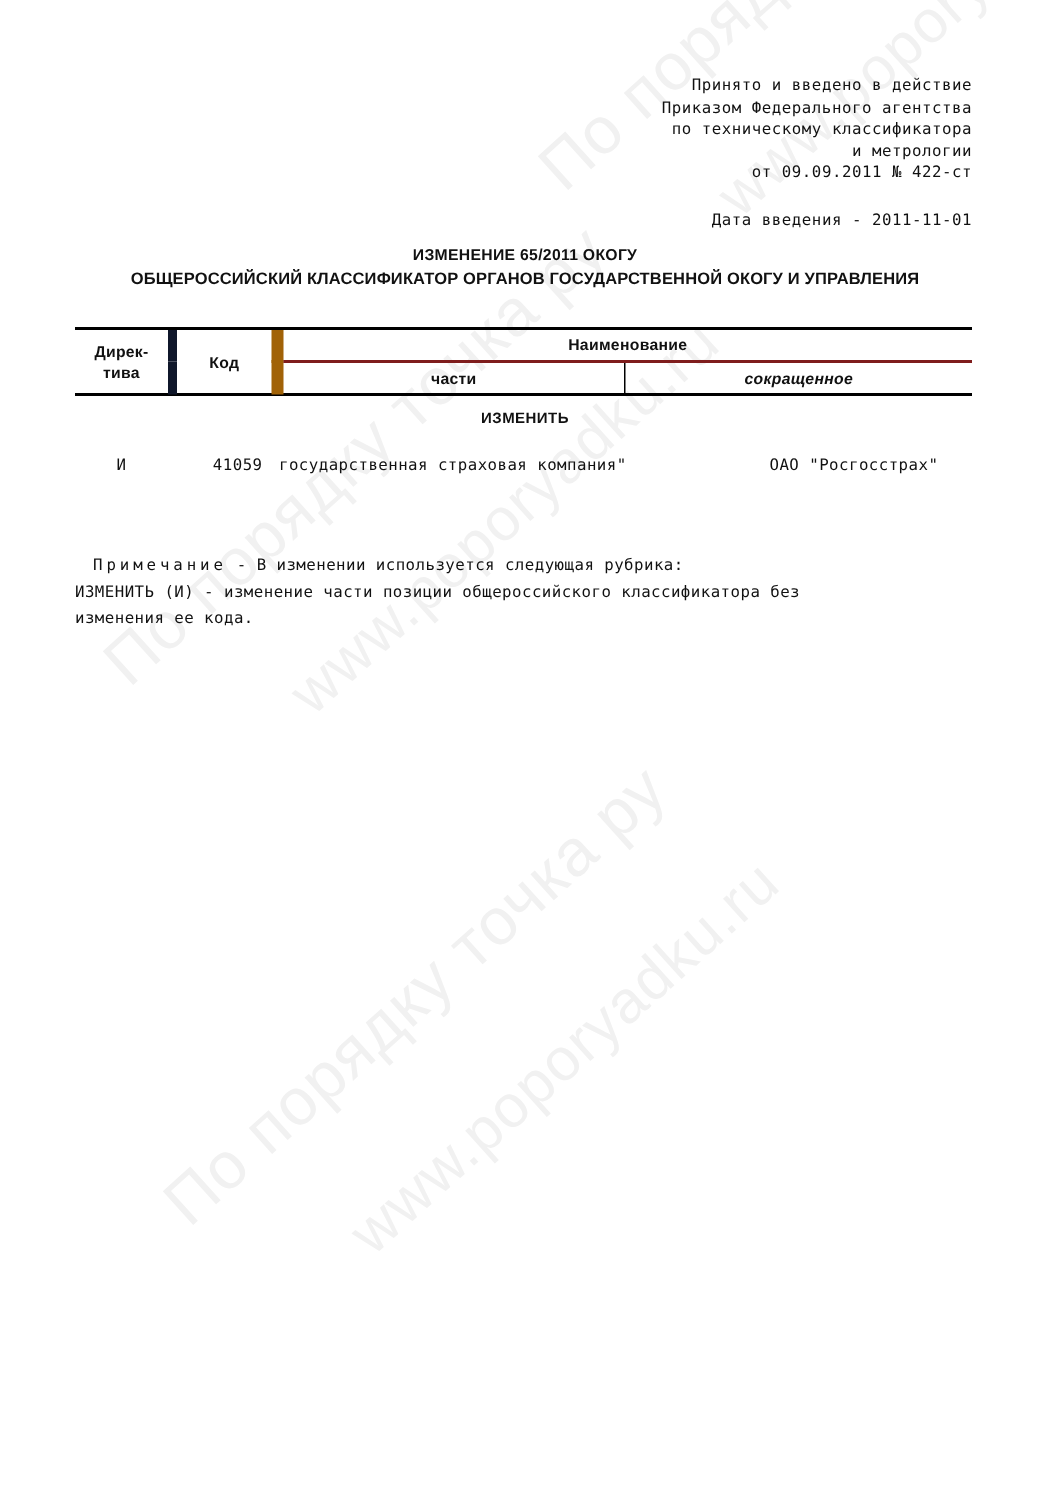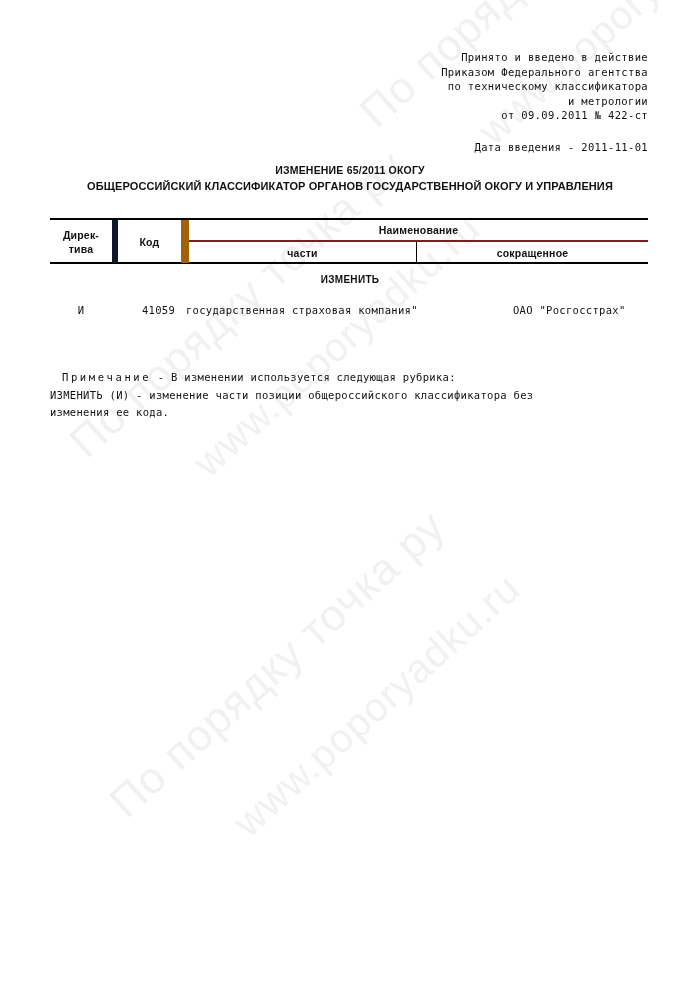--- a/index.html
+++ b/index.html
@@ -107,20 +107,21 @@
   .cell-name-group {
     border-bottom: 2px solid #7f1d1d;
     height: 20px;
   }
   .cell-full {
     border-right: 1px solid #000;
     height: 21px;
   }
   .cell-short {
     height: 21px;
+    font-style: italic;
   }
   .rule-top, .rule-bottom {
     position: absolute;
     left: 50px;
     width: 598px;
     height: 2px;
     background: #000;
   }
   .rule-top { top: 218px; }
   .rule-bottom { top: 262px; }

